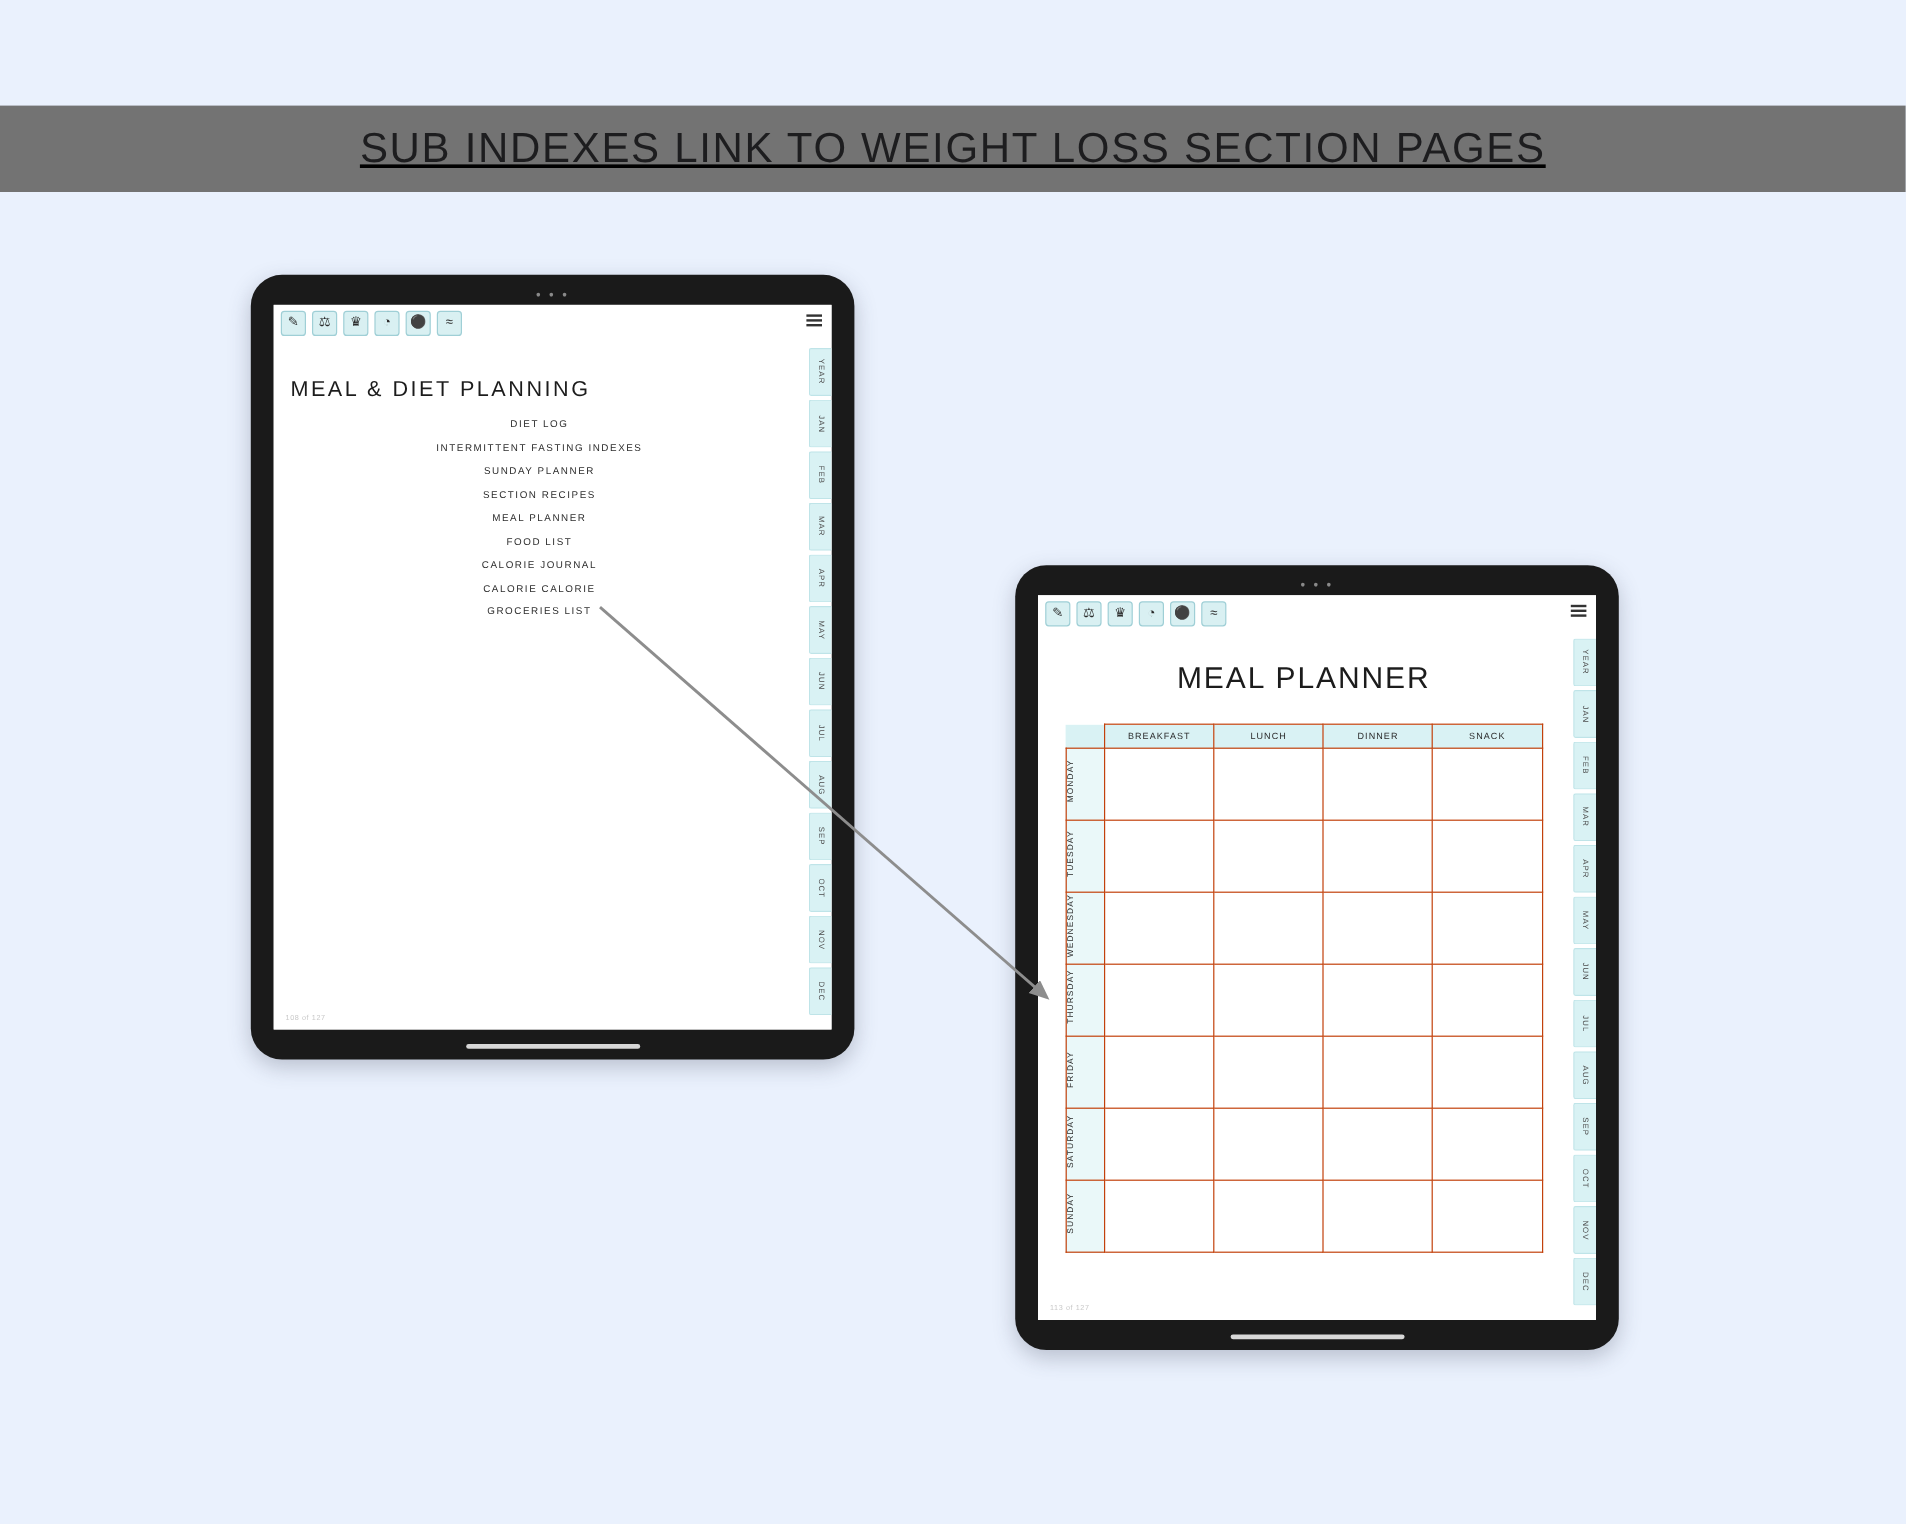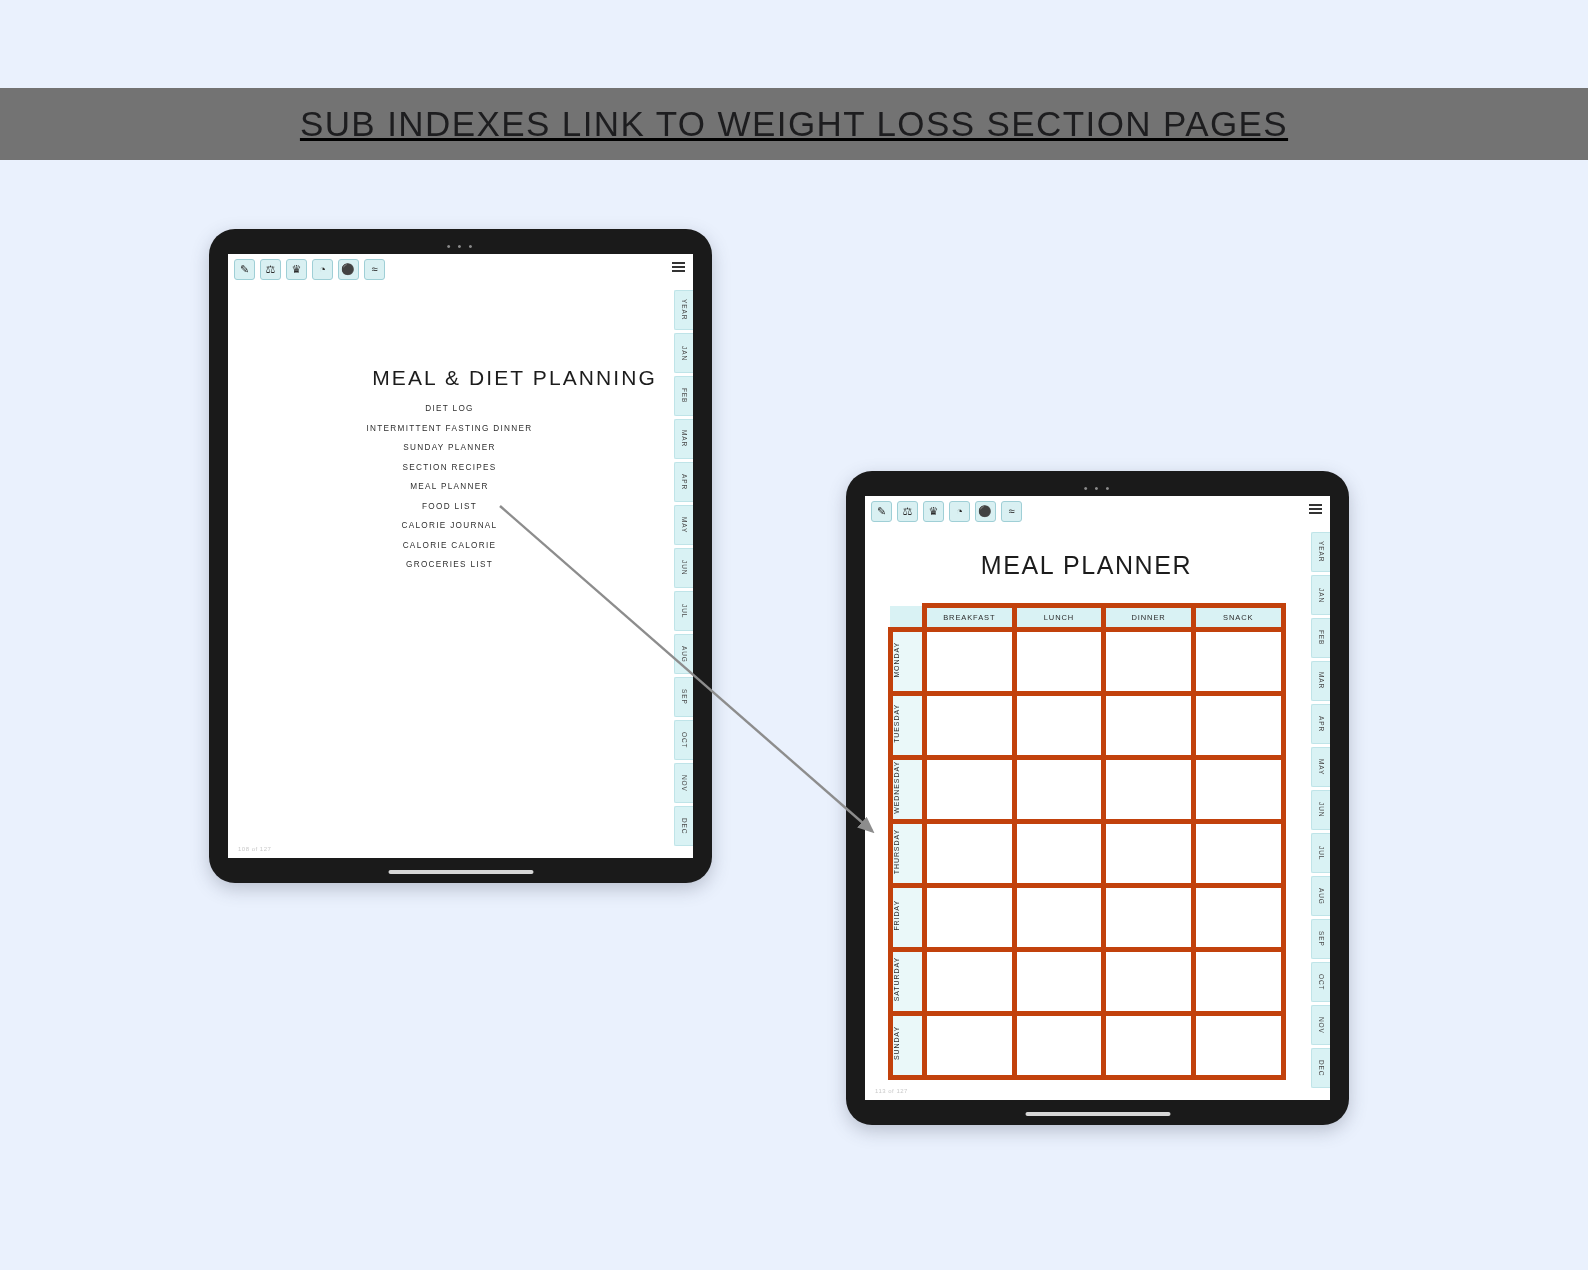--- a/index.html
+++ b/index.html
@@ -167,23 +167,23 @@
   
   .page-body {
     position: relative;
     flex: 1 1 auto;
     margin-right: 22px;
     padding: 0 14px;
   }
 
   
   .index-title {
-    text-align: right;
-    margin-top: 82px;
-    font-size: 21px;
+    text-align: left;
+    margin-top: 30px;
+    font-size: 18px;
     letter-spacing: 2.1px;
     color: #1c1c1c;
   }
   .index-list {
     margin-top: 14px;
     display: flex;
     flex-direction: column;
     align-items: center;
     gap: 10.5px;
   }
@@ -210,21 +210,21 @@
     letter-spacing: 1.6px;
     color: #1c1c1c;
   }
   .planner-table {
     margin: 23px auto 0 auto;
     border-collapse: collapse;
     width: 398px;
     table-layout: fixed;
   }
   .planner-table th, .planner-table td {
-    border: 5px solid #c2410c;
+    border: 1px solid #c2410c;
   }
   .planner-table thead th {
     background: #d9f2f4;
     font-size: 7.5px;
     letter-spacing: 0.9px;
     font-weight: 400;
     color: #2b2b2b;
     height: 17px;
   }
   .corner-cell {
@@ -282,21 +282,21 @@
             <i></i>
             <i></i>
             <i></i>
           </div>
       </div>
 
       <div class="page-body">
         <div class="index-title">MEAL &amp; DIET PLANNING</div>
         <div class="index-list">
           <div class="index-item">DIET LOG</div>
-          <div class="index-item">INTERMITTENT FASTING DINNER</div>
+          <div class="index-item">INTERMITTENT FASTING INDEXES</div>
           <div class="index-item">SUNDAY PLANNER</div>
           <div class="index-item">SECTION RECIPES</div>
           <div class="index-item">MEAL PLANNER</div>
           <div class="index-item">FOOD LIST</div>
           <div class="index-item">CALORIE JOURNAL</div>
           <div class="index-item">CALORIE CALORIE</div>
           <div class="index-item">GROCERIES LIST</div>
         </div>
         <div class="page-footer">108 of 127</div>
       </div>

